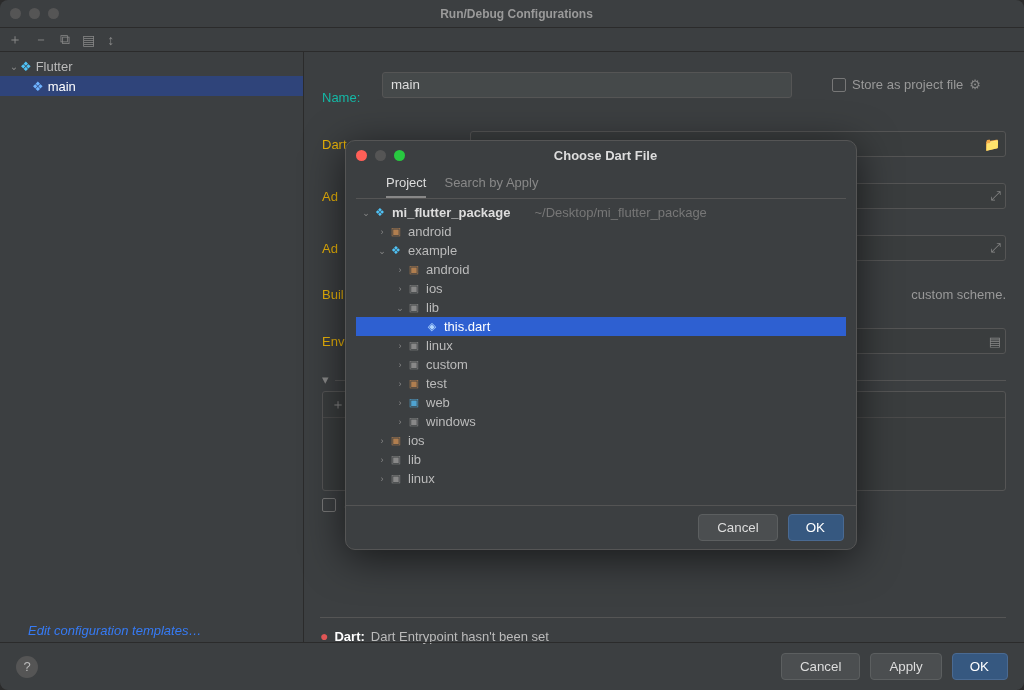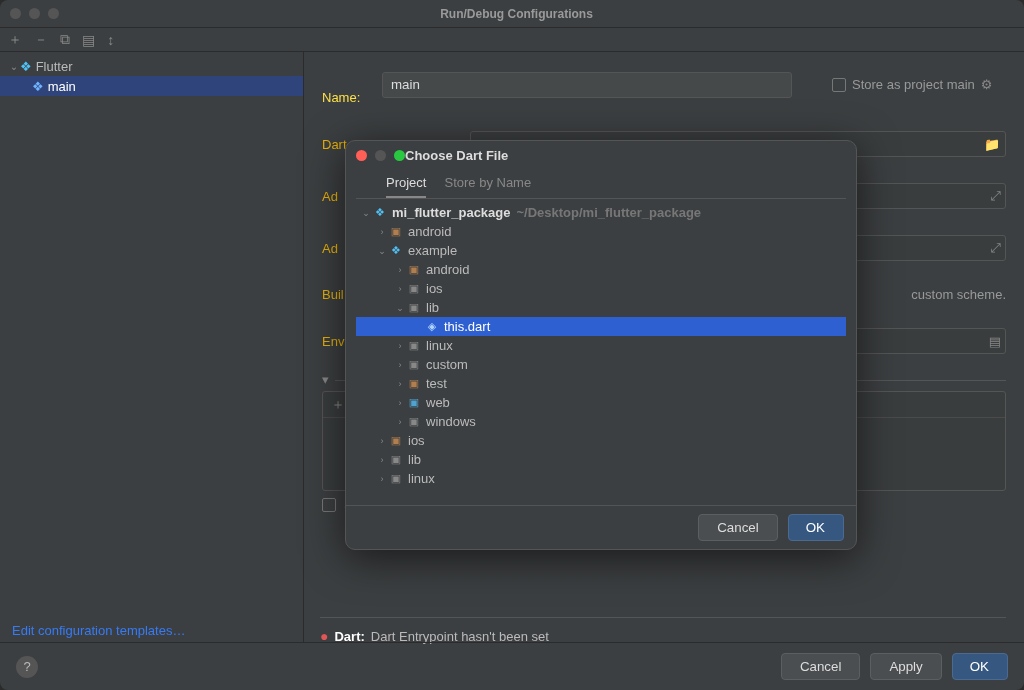--- a/index.html
+++ b/index.html
@@ -17,64 +17,64 @@
 .body { display: flex; height: calc(100% - 100px); }
 .sidebar { width: 304px; background: #3c3f41; border-right: 1px solid #2b2b2b; padding-top: 4px; }
 .tree-row { display: flex; align-items: center; height: 20px; padding-left: 8px; color: #bbb; }
 .tree-row.sel { background: #2f447a; color: #fff; }
 .chev { width: 12px; display:inline-block; text-align:center; color:#888; font-size:10px;}
 .flutter-icon { color:#4fc3f7; margin-right:4px; }
 .tree-row.sel .flutter-icon { color:#6fb3ff;}
 
 .main { flex:1; padding: 12px 18px; position:relative; }
 .form-row { display:flex; align-items:center; margin-bottom: 26px; }
-.form-label { width: 148px; color:#fde047;margin-top:26px; }
+.form-label { width: 148px; color:#14b8a6;margin-top:26px; }
 .text-input { background:#45494a; border:1px solid #555; border-radius:3px; height:26px; padding:4px 8px; color:#ddd; flex:1; }
 .store-check { display:flex; align-items:center; gap:6px; color:#999; margin-left:40px;}
 .empty-input { background:#3a3d3e; border:1px solid #555; border-radius:3px; height:26px; flex:1; display:flex; align-items:center; justify-content:flex-end; padding-right:4px; color:#888; gap:4px;}
 .browse-icon { color:#888; }
 .sm-row { display:flex; align-items:center; margin-bottom:26px;}
 .sm-label { width:148px; color:#eab308;}
 .section-sep { border-top:1px solid #555; margin: 8px 0 10px; position:relative;}
 .section-chev { position:absolute; left:0; top:-9px; background:#3c3f41; padding-right:6px; color:#888;}
 .before-launch { border:1px solid #555; border-radius:3px; height:100px; background:#3a3d3e; margin-top:4px; position:relative;}
 .bl-toolbar { height:26px; display:flex; align-items:center; padding:0 8px; gap:10px; border-bottom:1px solid #4b4b4b;}
 .bl-icon { color:#888; font-size:14px; cursor:pointer;}
 .show-page-row { display:flex; align-items:center; gap:8px; margin-top:6px; color:#888;}
 
-.edit-templates { position:absolute; left:12px; bottom:52px; color:#367bf5; }
+.edit-templates { position:absolute; left:28px; bottom:52px; color:#367bf5;font-style:italic; }
 .error-bar { position:absolute; left:320px; right:18px; bottom:46px; border-top:1px solid #555; padding-top:10px; display:flex; align-items:center; gap:6px; color:#bbb;}
 .err-icon { color:#e05555; font-size:14px;}
 .err-label { color:#fff; font-weight:600;}
 
 .footer { position:absolute; left:0; right:0; bottom:0; height:48px; border-top:1px solid #2b2b2b; display:flex; align-items:center; justify-content:flex-end; padding:0 16px; gap:10px;}
 .help-btn { position:absolute; left:16px; width:22px; height:22px; border-radius:50%; background:#555; color:#bbb; display:flex; align-items:center; justify-content:center; font-size:13px;}
 .btn { background:#4b4e50; border:1px solid #5c5f60; border-radius:4px; padding:5px 18px; color:#ddd; cursor:pointer;}
 .btn.primary { background:#365880; border-color:#4a6a92; color:#fff;padding-left:17px;}
 
 
 .modal { position:absolute; left:345px; top:140px; width:512px; height:410px; background:#3c3f41; border:1px solid #555; border-radius:10px; box-shadow:0 8px 40px rgba(0,0,0,0.6); display:flex; flex-direction:column;}
 .modal-titlebar { height:28px; display:flex; align-items:center; padding:0 10px; }
 .mtl { display:flex; gap:8px;}
 .mtl .r { background:#ff5f57;} .mtl .y{background:#555;} .mtl .g{background:#28c940;}
-.modal-title { flex:1; text-align:left; color:#ddd; font-weight:600; font-size:13px;}
+.modal-title { flex:1; text-align:center; color:#ddd; font-weight:600; font-size:13px;}
 .tabs { display:flex; gap:18px; padding:6px 30px 0; border-bottom:1px solid #555; margin:0 10px;text-align:right;}
 .tab { padding-bottom:6px; color:#888; cursor:pointer;}
 .tab.active { color:#ddd; border-bottom:2px solid #888;}
 .tree { flex:1; padding:4px 10px 0; overflow:auto;}
 .t-row { display:flex; align-items:center; height:19px; color:#bbb; white-space:nowrap;}
 .t-row.sel { background:#2e60d1; color:#fff;}
 .t-chev { width:12px; text-align:center; color:#888; font-size:9px; display:inline-block;}
 .t-icon { width:16px; display:inline-flex; align-items:center; justify-content:center; margin-right:4px; font-size:11px;}
 .fld { color:#b07e4f;}
 .fld-g { color:#888;}
 .dart-i { color:#4fc3f7;}
 .t-row.sel .dart-i { color:#b0d6ff;}
 .proj-name { color:#ddd; font-weight:600;}
-.proj-path { color:#777; margin-left:6px; font-weight:700;}
+.proj-path { color:#777; margin-left:24px; font-weight:400;}
 .modal-footer { height:44px; border-top:1px solid #545454; display:flex; align-items:center; justify-content:flex-end; gap:10px; padding:0 12px;}
 .hint { color:#999; margin-left:4px;}
 .checkbox-square { width:14px; height:14px; border:1px solid #777; border-radius:2px; display:inline-block;}
 .gear { color:#888;}
 </style>
 </head>
 <body>
 
 <div class="window">
   <div class="titlebar">
@@ -107,21 +107,21 @@
         <span>main</span>
       </div>
     </div>
 
     <div class="main">
       <div class="form-row">
         <div class="form-label" style="width:60px">Name:</div>
         <input class="text-input" style="width: 410px; flex: 0 0 auto;" value="main">
         <div class="store-check">
           <span class="checkbox-square"></span>
-          <span>Store as project main</span>
+          <span>Store as project file</span>
           <span class="gear">⚙</span>
         </div>
       </div>
 
       <div class="sm-row">
         <div class="sm-label">Dart entrypoint:</div>
         <div class="empty-input">
           <span class="browse-icon">📁</span>
         </div>
       </div>
@@ -190,21 +190,21 @@
       <div class="mtl">
         <div class="tl-dot r"></div>
         <div class="tl-dot y"></div>
         <div class="tl-dot g"></div>
       </div>
       <div class="modal-title">Choose Dart File</div>
       <div style="width:40px"></div>
     </div>
     <div class="tabs">
       <div class="tab active">Project</div>
-      <div class="tab">Store by Name</div>
+      <div class="tab">Search by Apply</div>
     </div>
     <div class="tree">
       <div class="t-row" style="padding-left:4px">
         <span class="t-chev">⌄</span>
         <span class="t-icon dart-i">❖</span>
         <span class="proj-name">mi_flutter_package</span>
         <span class="proj-path">~/Desktop/mi_flutter_package</span>
       </div>
       <div class="t-row" style="padding-left:20px">
           <span class="t-chev">›</span>

